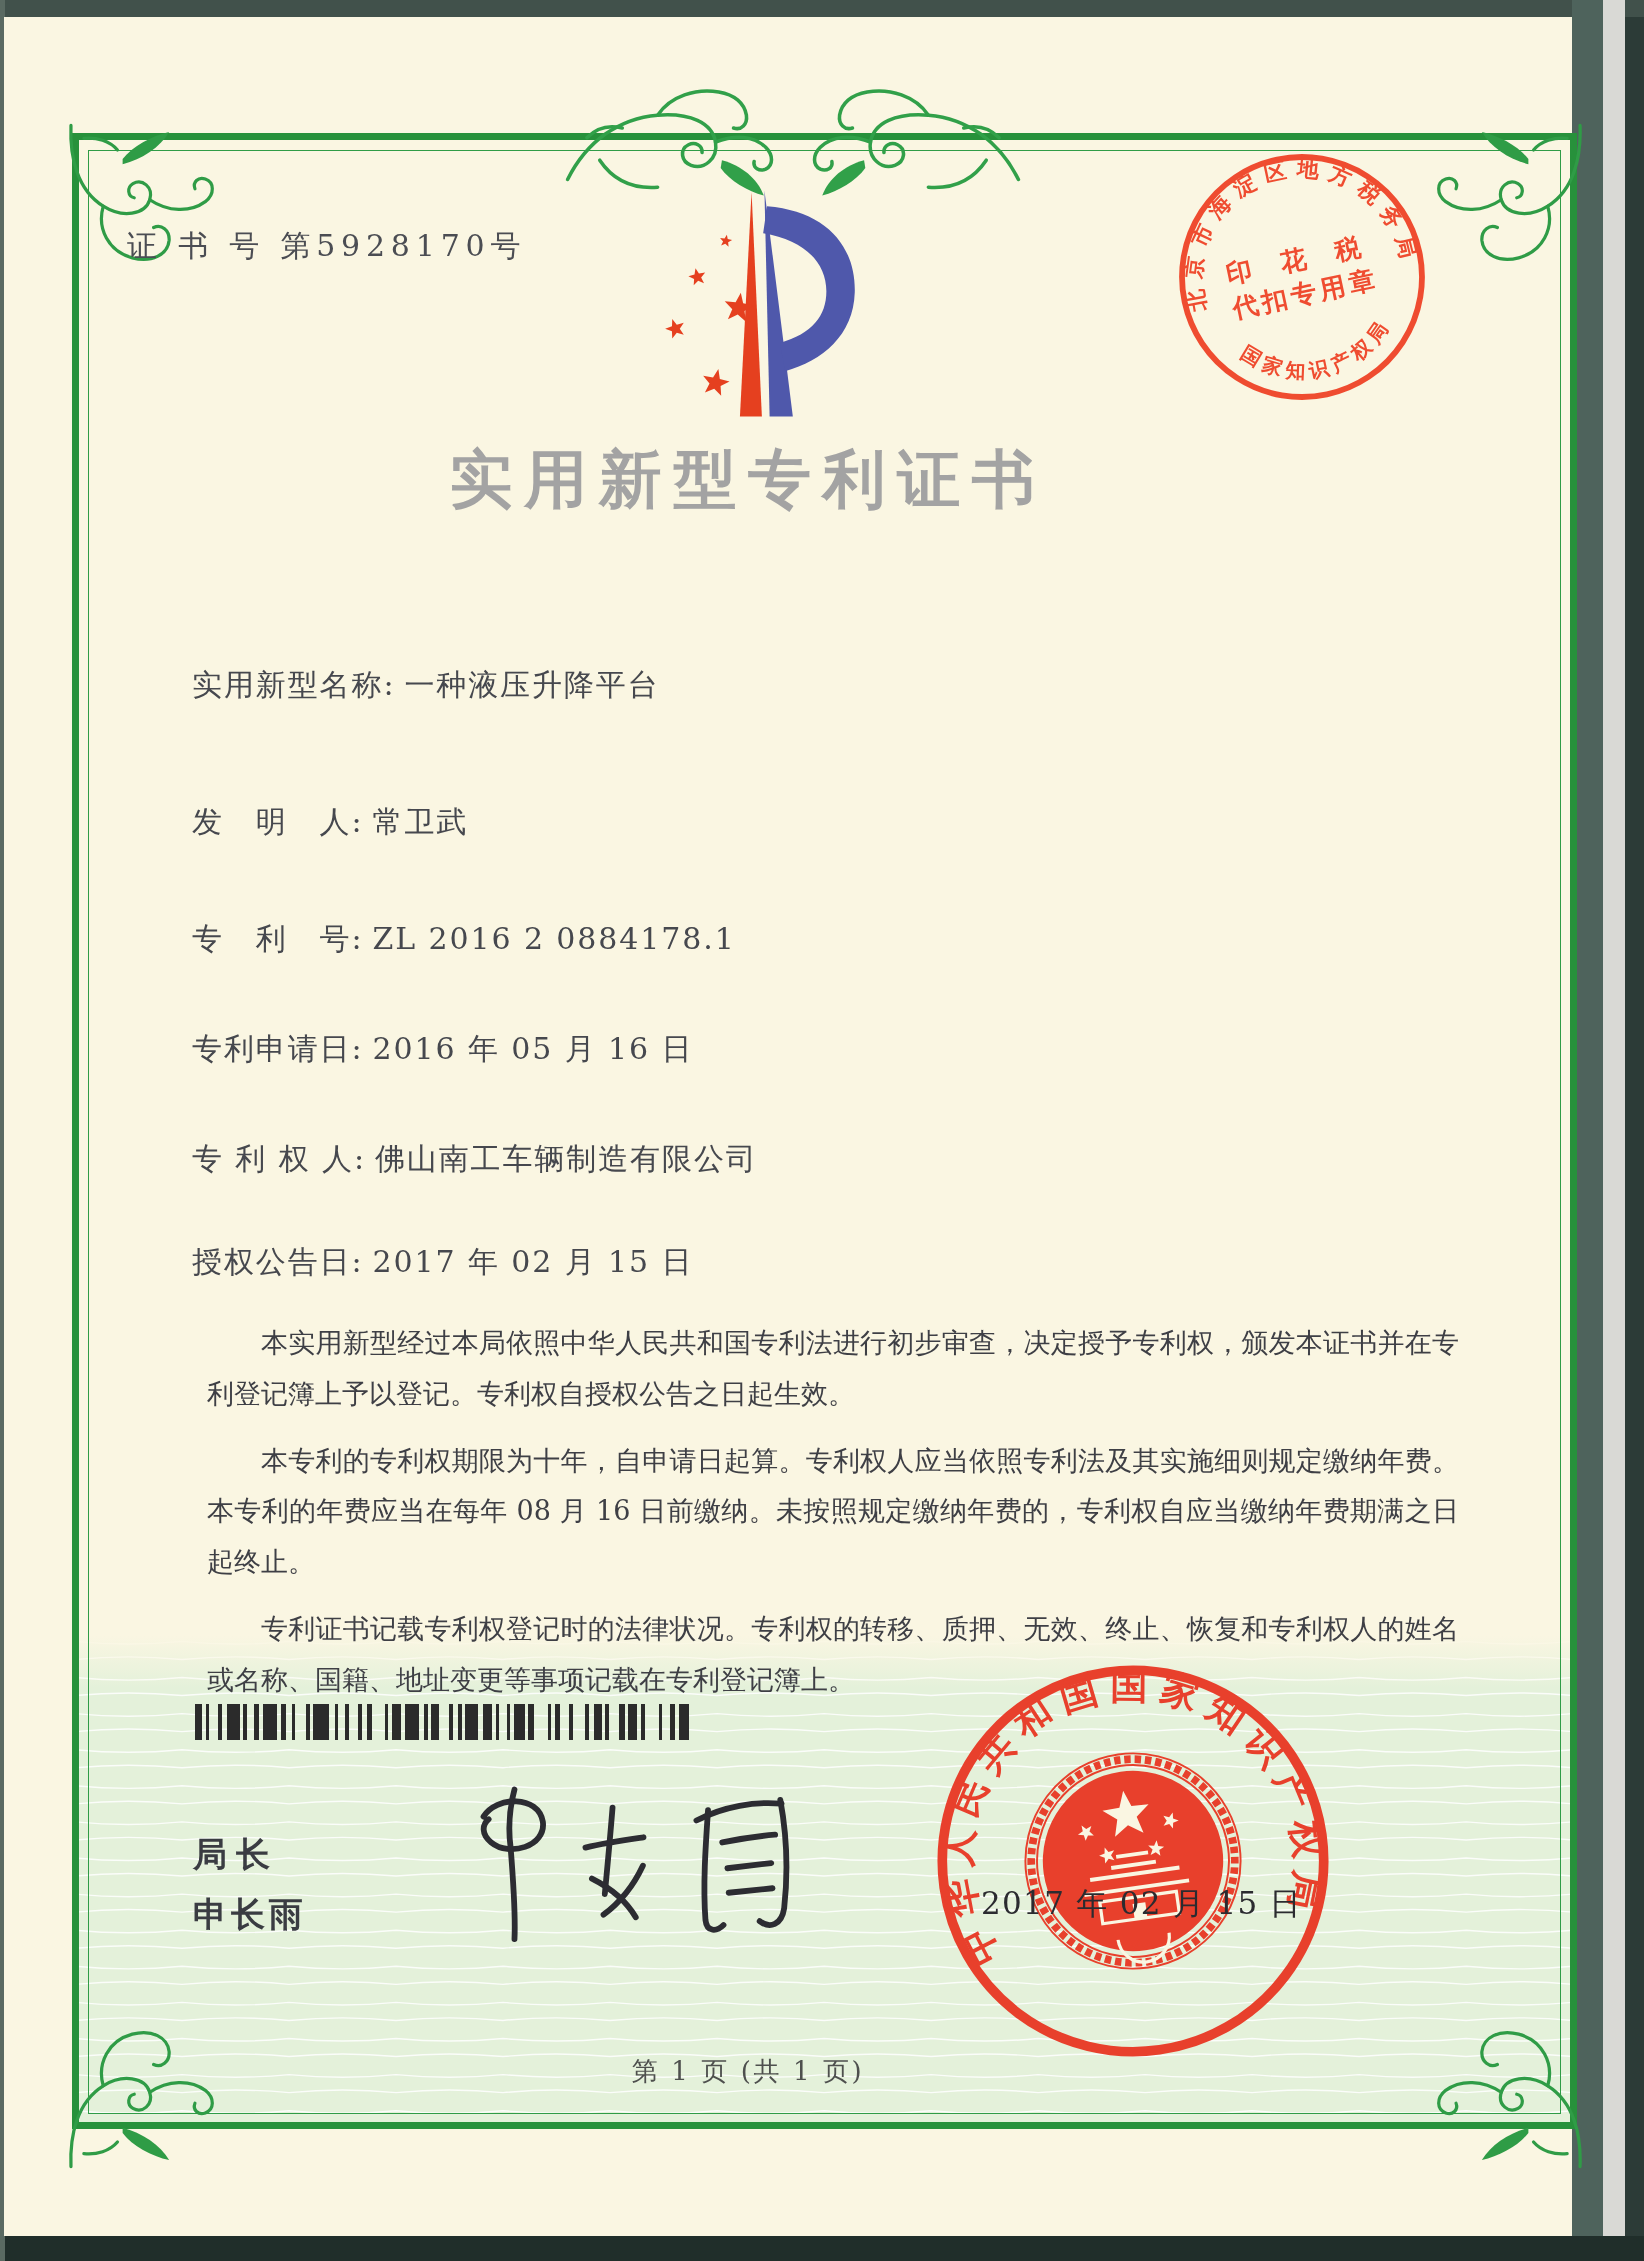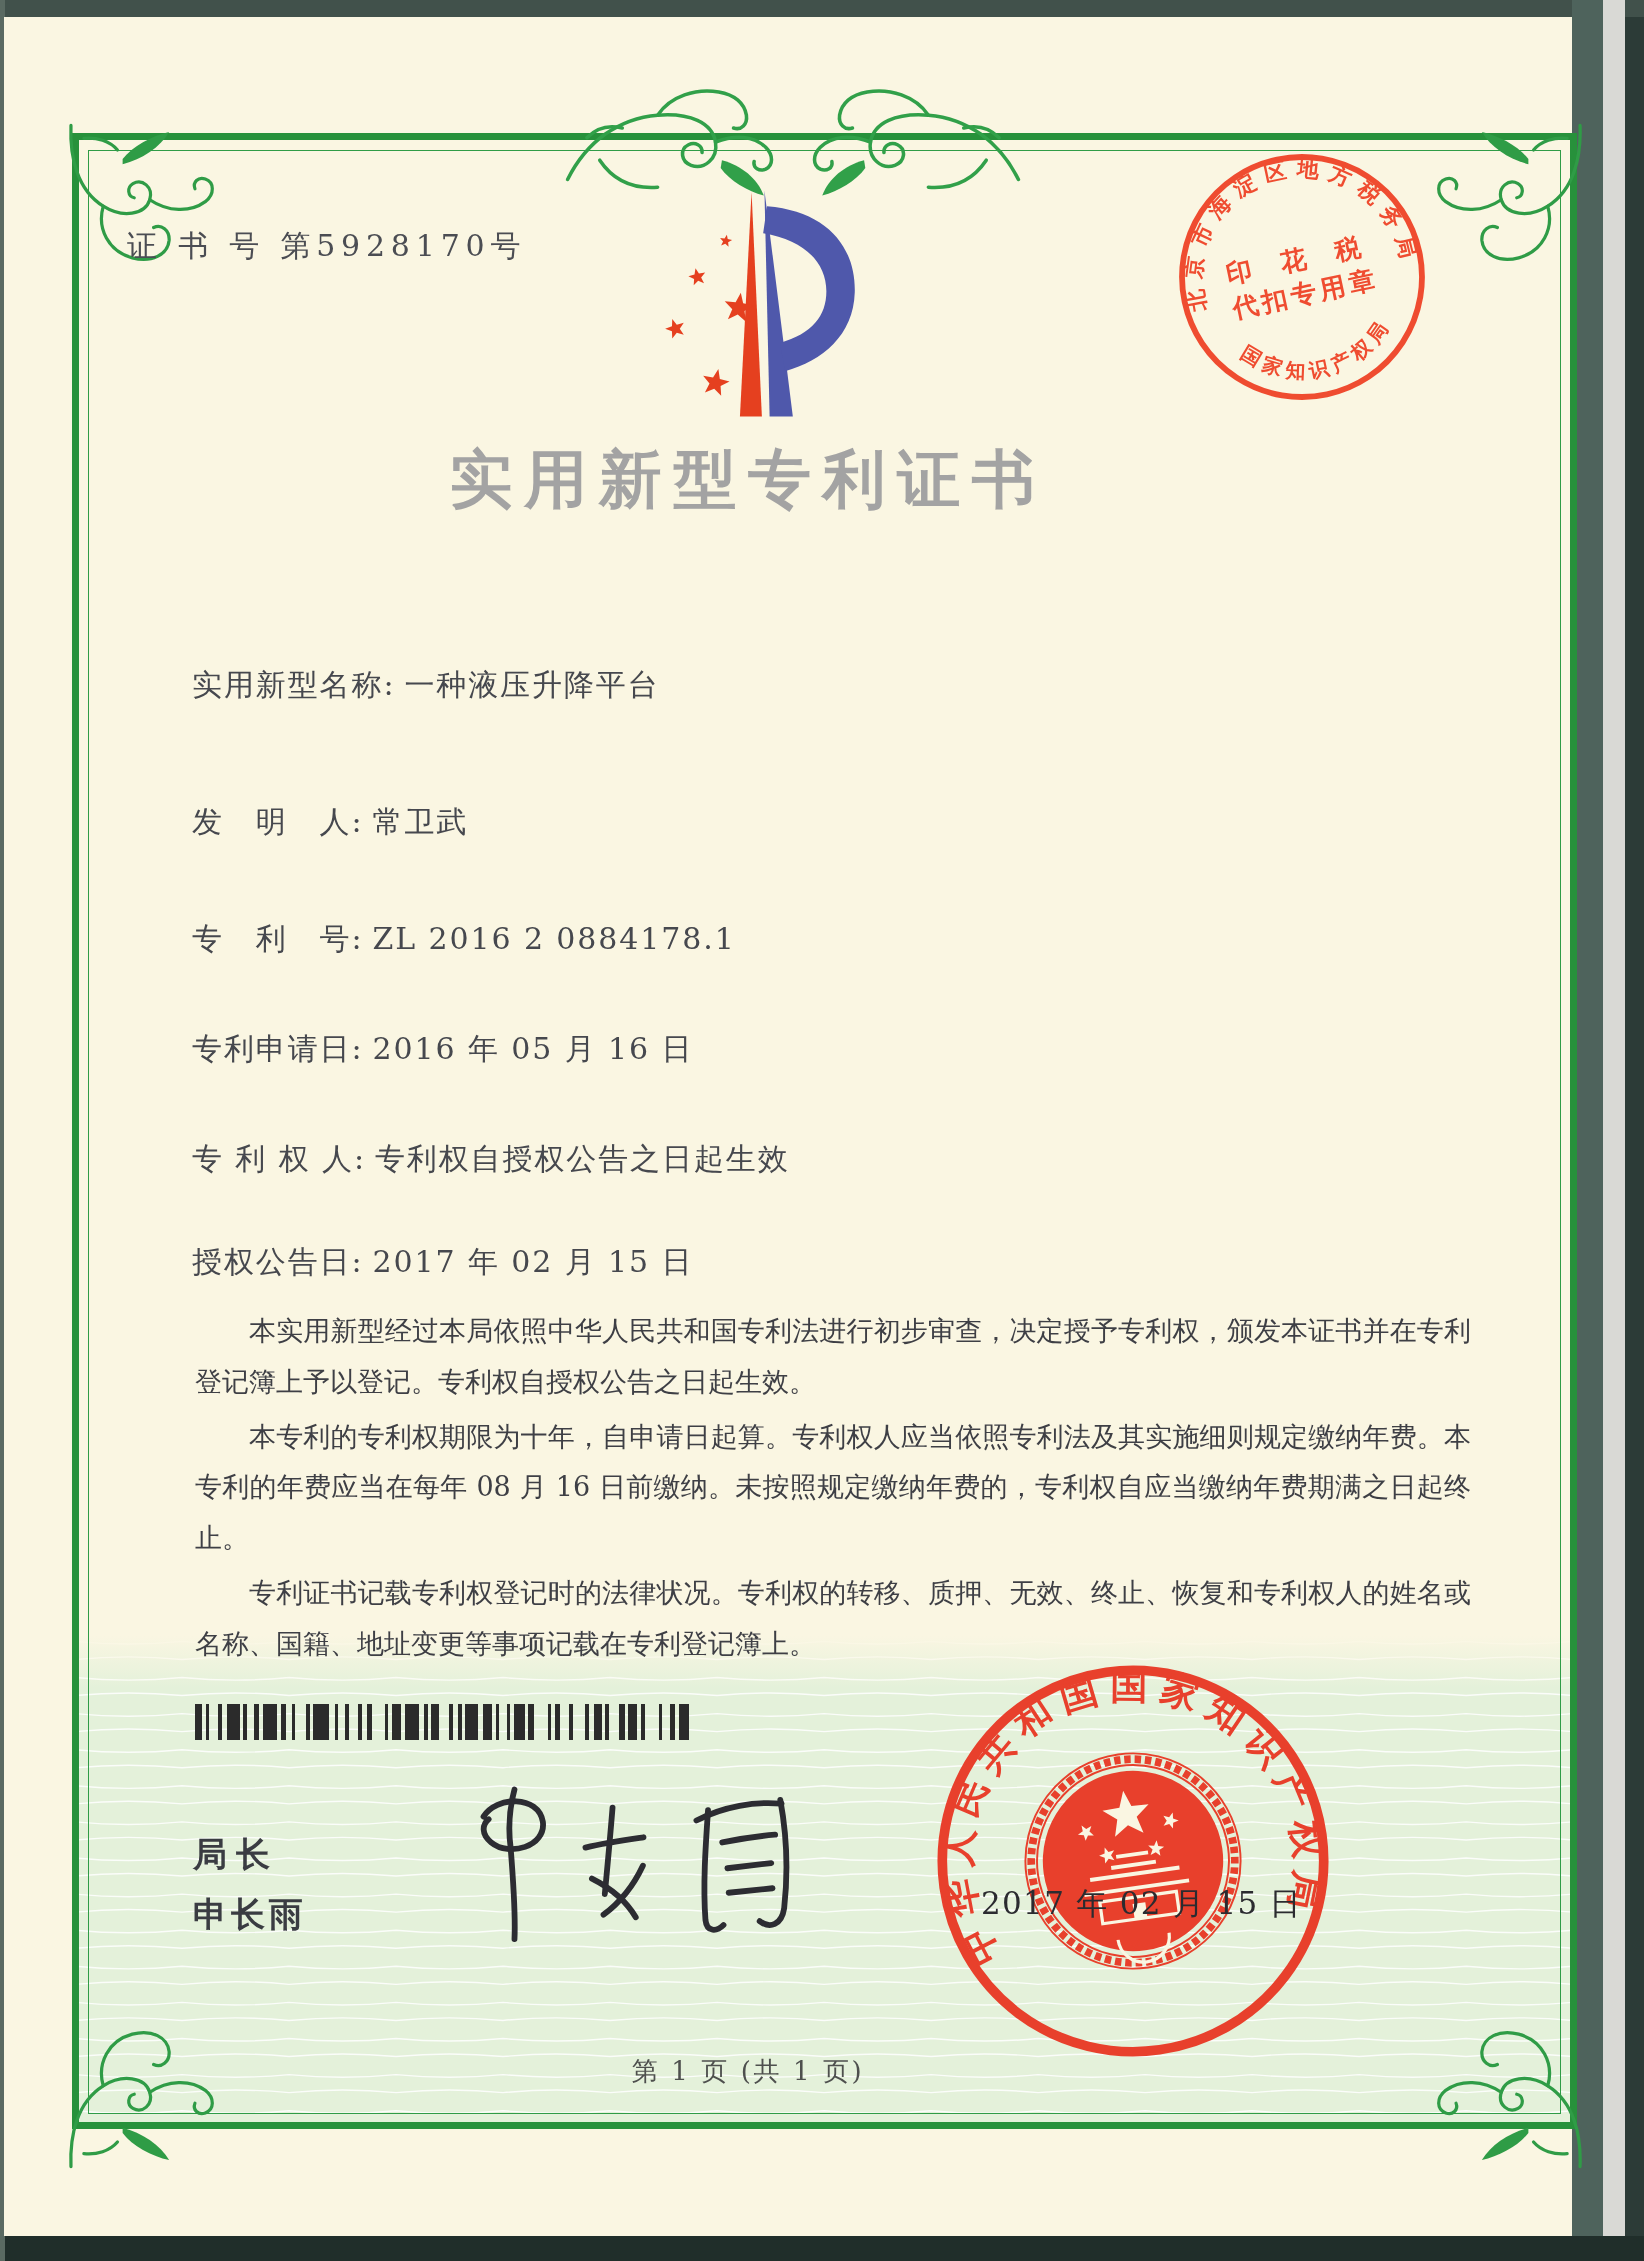--- a/index.html
+++ b/index.html
@@ -58,21 +58,21 @@
   .field {
     position:absolute; left:192px;
     font-size:30px; color:#46484e; letter-spacing:1.9px; white-space:nowrap;
   }
   .field .val { margin-left:9px; }
 
   .paras {
     position:absolute; left:191px; top:1302px; width:1284px;
     font-size:27px; line-height:1.88; color:#3e3f45; text-align:justify;
   }
-  .paras p { margin:4px; text-indent:2em; }
+  .paras p { margin:16px; text-indent:2em; }
 
   .barcode {
     position:absolute; left:195px; top:1704px; width:498px; height:36px;
     display:flex; align-items:stretch;
   }
   .barcode div { height:100%; }
 
   .director-label, .director-name {
     position:absolute; left:193px;
     font-family:"DejaVu Sans","Liberation Sans",sans-serif;
@@ -228,21 +228,21 @@
   <div class="field" style="top:802px">
     <span>发　明　人:</span><span class="val">常卫武</span>
   </div>
   <div class="field" style="top:919px">
     <span>专　利　号:</span><span class="val">ZL 2016 2 0884178.1</span>
   </div>
   <div class="field" style="top:1029px">
     <span>专利申请日:</span><span class="val">2016 年 05 月 16 日</span>
   </div>
   <div class="field" style="top:1139px">
-    <span>专 利 权 人:</span><span class="val">专利权自授权公告之日起生效</span>
+    <span>专 利 权 人:</span><span class="val">佛山南工车辆制造有限公司</span>
   </div>
   <div class="field" style="top:1242px">
     <span>授权公告日:</span><span class="val">2017 年 02 月 15 日</span>
   </div>
 
   <div class="paras">
     <p>本实用新型经过本局依照中华人民共和国专利法进行初步审查，决定授予专利权，颁发本证书并在专利登记簿上予以登记。专利权自授权公告之日起生效。</p>
     <p>本专利的专利权期限为十年，自申请日起算。专利权人应当依照专利法及其实施细则规定缴纳年费。本专利的年费应当在每年 08 月 16 日前缴纳。未按照规定缴纳年费的，专利权自应当缴纳年费期满之日起终止。</p>
     <p>专利证书记载专利权登记时的法律状况。专利权的转移、质押、无效、终止、恢复和专利权人的姓名或名称、国籍、地址变更等事项记载在专利登记簿上。</p>
   </div>

